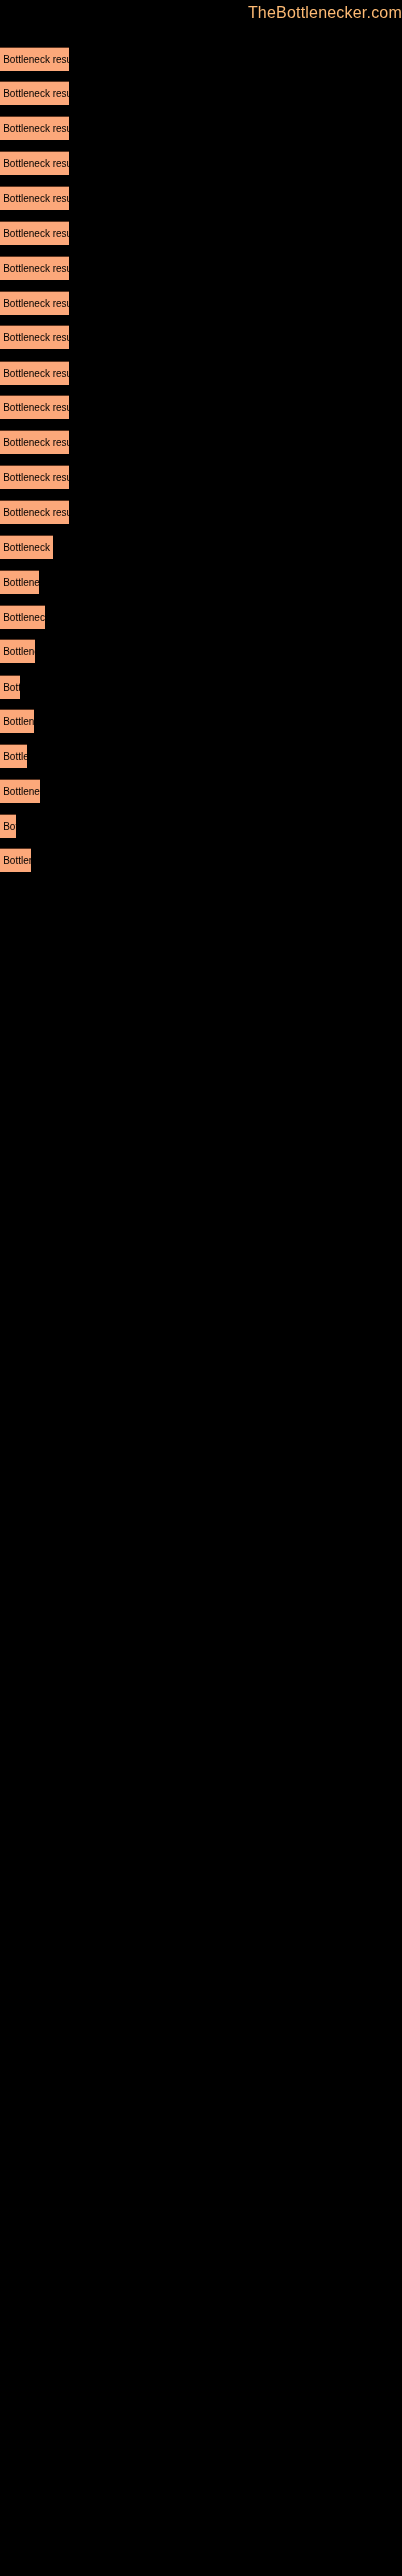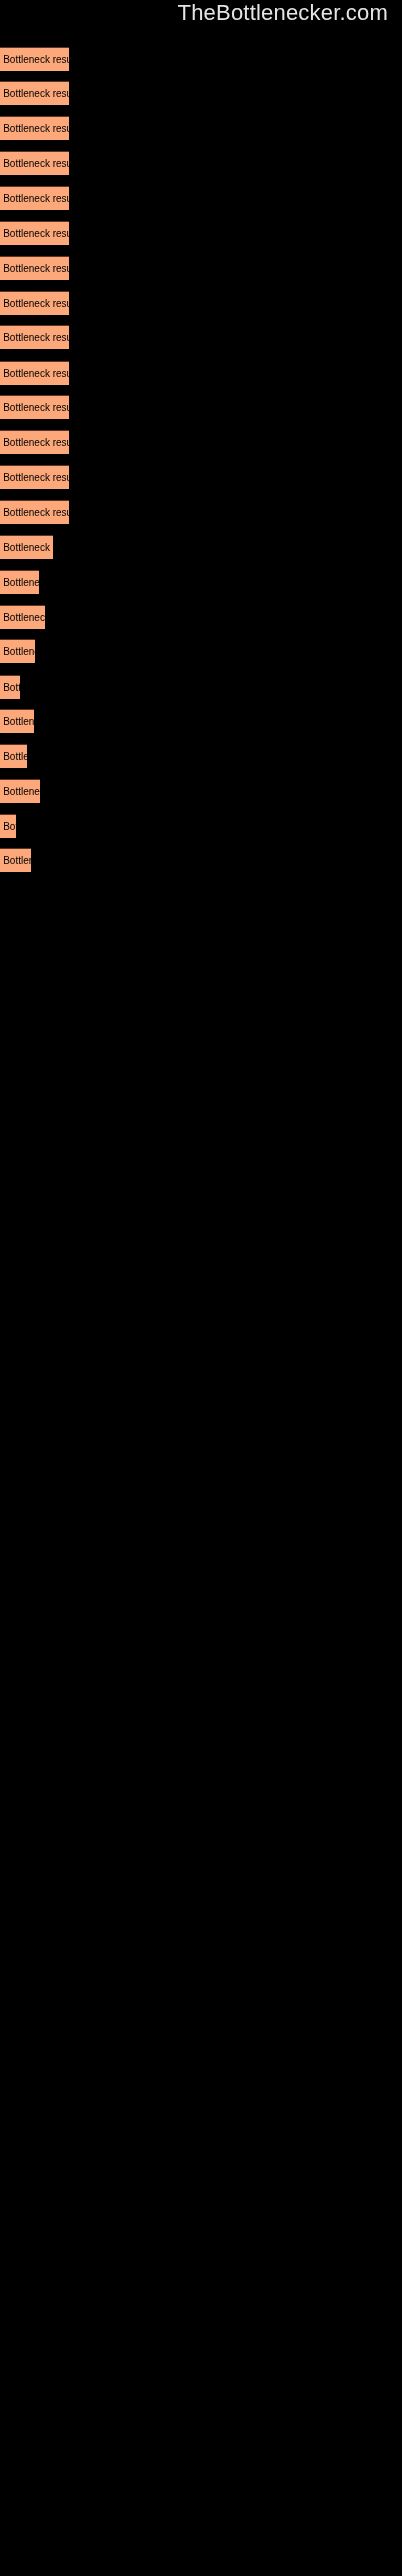--- a/index.html
+++ b/index.html
@@ -14,25 +14,25 @@
   #page {
     position: relative;
     width: 403px;
     height: 2576px;
     background: #000000;
     overflow: hidden;
   }
   #watermark {
     position: absolute;
     top: 1.6px;
-    right: 15px;
+    right: 1px;
     font-family: "Liberation Sans", sans-serif;
-    font-size: 22px;
+    font-size: 16px;
     line-height: 21px;
-    color: #e5e5e5;
+    color: #fdba74;
     letter-spacing: 0.2px;
     white-space: nowrap;
     user-select: none;
   }
   #plot {
     position: absolute;
     left: 0;
     top: 0;
     width: 403px;
     height: 2576px;

